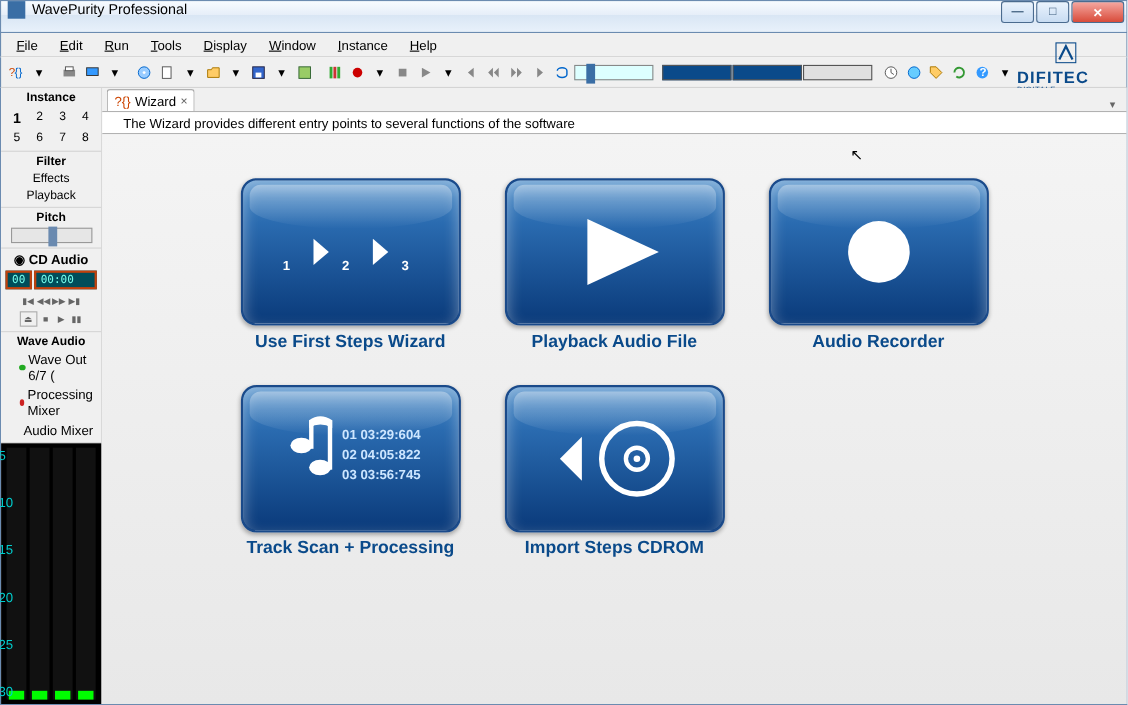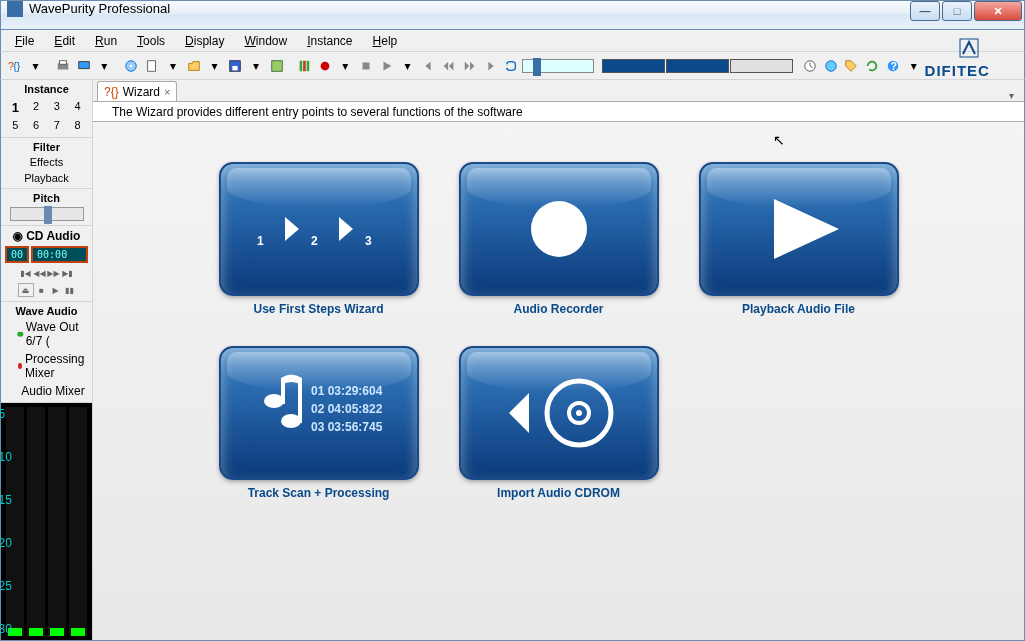--- a/index.html
+++ b/index.html
@@ -72,21 +72,21 @@
 
 .infobar { height: 20px; background: #fff; border-bottom: 1px solid #aaa; padding: 2px 19px; font-size: 11px; display: flex; align-items: center; }
 
 .wizard-area { flex: 1; background: linear-gradient(to bottom, #f4f4f4, #e8e8e8); padding: 40px 0 0 0; overflow: auto; position: relative; }
 .cursor-arrow { position: absolute; top: 10px; left: 680px; font-size: 14px; color:#000; }
 
 .wiz-grid { display: grid; grid-template-columns: repeat(3, 210px); grid-template-rows: repeat(2, auto); gap: 30px 30px; justify-content: center; }
 .wiz-item { display: flex; flex-direction: column; align-items: center; gap: 6px; }
 .wiz-btn { width: 200px; height: 134px; border-radius: 14px; background: linear-gradient(to bottom, #4a8bc8 0%, #2a6bb0 30%, #0a3a7a 100%); border: 2px solid #1a4a8a; box-shadow: inset 0 6px 14px rgba(255,255,255,0.4), 0 2px 4px rgba(0,0,0,0.3); display: flex; align-items: center; justify-content: center; position: relative; overflow: hidden; }
 .wiz-btn::before { content:""; position:absolute; top:4px; left:6px; right:6px; height:40px; background: linear-gradient(to bottom, rgba(255,255,255,0.35), rgba(255,255,255,0)); border-radius: 10px 10px 50% 50%; }
-.wiz-label { color: #0a4a8a; font-weight: bold; font-size: 12px; text-align: center; }
+.wiz-label { color: #0a4a8a; font-weight: bold; font-size: 16px; text-align: center; }
 
 .wiz-btn svg { width: 160px; height: 100px; }
 </style>
 </head>
 <body>
 
 <div class="titlebar">
   <span class="app-icon"></span>
   <span class="title">WavePurity Professional</span>
   <div class="win-btns">
@@ -362,32 +362,32 @@
                   <path d="M46 38 l14 12 -14 12 z"></path>
                   <path d="M100 38 l14 12 -14 12 z"></path>
                 </g>
               </svg>
           </div>
           <div class="wiz-label">Use First Steps Wizard</div>
         </div>
         <div class="wiz-item">
           <div class="wiz-btn">
             <svg viewBox="0 0 160 100">
+                <path d="M55 20 L120 50 L55 80 Z" fill="#fff"></path>
+              </svg>
+          </div>
+          <div class="wiz-label">Playback Audio File</div>
+        </div>
+        <div class="wiz-item">
+          <div class="wiz-btn">
+            <svg viewBox="0 0 160 100">
                 <circle cx="80" cy="50" r="28" fill="#fff"></circle>
               </svg>
           </div>
           <div class="wiz-label">Audio Recorder</div>
-        </div>
-        <div class="wiz-item">
-          <div class="wiz-btn">
-            <svg viewBox="0 0 160 100">
-                <path d="M55 20 L120 50 L55 80 Z" fill="#fff"></path>
-              </svg>
-          </div>
-          <div class="wiz-label">Playback Audio File</div>
         </div>
 
         <div class="wiz-item">
           <div class="wiz-btn">
             <svg viewBox="0 0 160 100">
               <g fill="#fff">
                   <ellipse cx="35" cy="38" rx="10" ry="7"></ellipse>
                   <ellipse cx="52" cy="58" rx="10" ry="7"></ellipse>
                   <rect x="42" y="15" width="4" height="26"></rect>
                   <rect x="59" y="15" width="4" height="45"></rect>
@@ -404,18 +404,18 @@
         </div>
         <div class="wiz-item">
           <div class="wiz-btn">
             <svg viewBox="0 0 160 100">
                 <path d="M50 30 L30 50 L50 70 Z" fill="#fff"></path>
                 <circle cx="100" cy="50" r="32" fill="none" stroke="#fff" stroke-width="5"></circle>
                 <circle cx="100" cy="50" r="10" fill="none" stroke="#fff" stroke-width="4"></circle>
                 <circle cx="100" cy="50" r="3" fill="#fff"></circle>
               </svg>
           </div>
-          <div class="wiz-label">Import Audio CDROM</div>
+          <div class="wiz-label">Import Steps CDROM</div>
         </div>
       </div>
     </div>
   </div>
 </div>
 
 </body></html>

